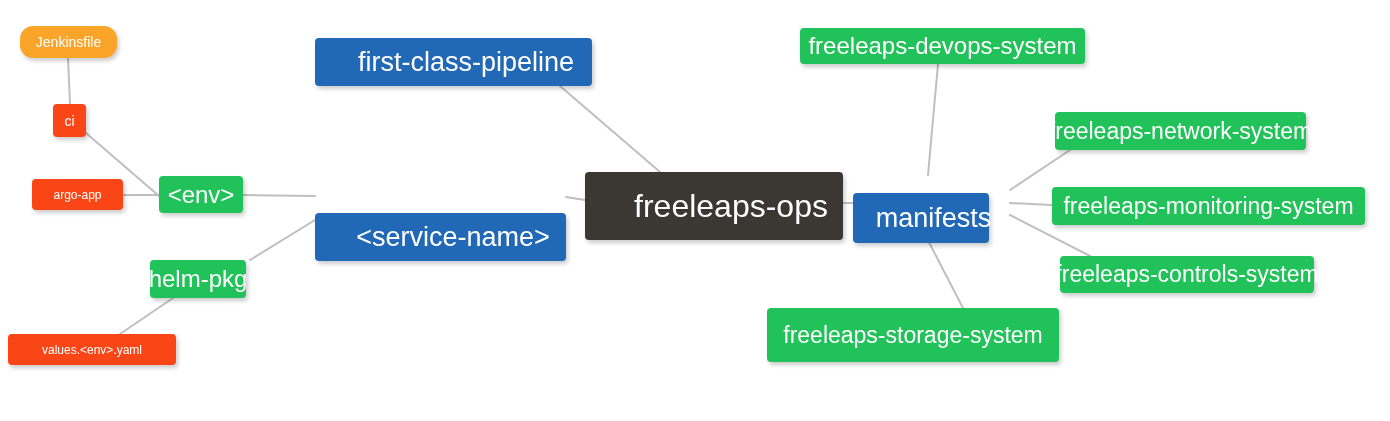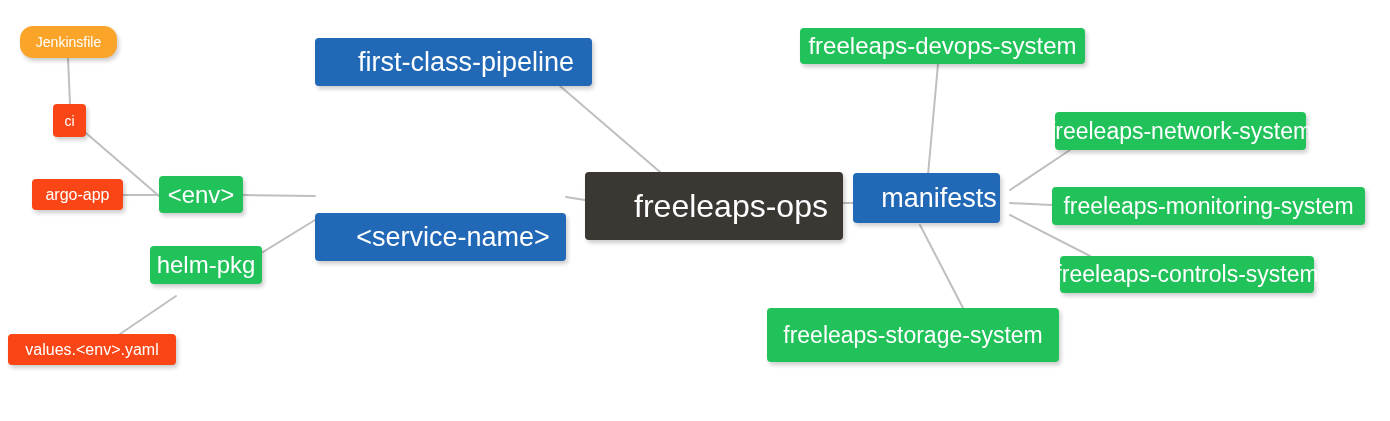--- a/index.html
+++ b/index.html
@@ -41,21 +41,21 @@
   .n-root   { background: #3b3733; padding-left: 42px; }
   .n-blue   { background: #2169b6; }
   .n-green  { background: #22c25b; }
   .n-orange { background: #fba42a; }
   .n-red    { background: #fa4616; }
 
   .sz-root   { font-size: 32px; }
   .sz-l1     { font-size: 27px; padding-left: 33px; }
   .sz-l2     { font-size: 23px; }
   .sz-l3     { font-size: 24px; }
-  .sz-small  { font-size: 16px; }
+  .sz-small  { font-size: 12px; }
   .sz-tiny   { font-size: 14px; }
 </style>
 </head>
 <body>
 
 <div id="canvas">
   <svg id="edges" viewBox="0 0 1390 421" preserveAspectRatio="none" aria-hidden="true">
       <path d="M 68 58 L 70 104" stroke="#bfbfbf" stroke-width="2" fill="none" stroke-linecap="round"></path>
       <path d="M 86 133 L 159 196" stroke="#bfbfbf" stroke-width="2" fill="none" stroke-linecap="round"></path>
       <path d="M 123 195 L 159 195" stroke="#bfbfbf" stroke-width="2" fill="none" stroke-linecap="round"></path>
@@ -69,25 +69,25 @@
       <path d="M 1010 190 L 1070 150" stroke="#bfbfbf" stroke-width="2" fill="none" stroke-linecap="round"></path>
       <path d="M 1010 203 L 1052 205" stroke="#bfbfbf" stroke-width="2" fill="none" stroke-linecap="round"></path>
       <path d="M 1010 215 L 1090 256" stroke="#bfbfbf" stroke-width="2" fill="none" stroke-linecap="round"></path>
       <path d="M 920 225 L 963 308" stroke="#bfbfbf" stroke-width="2" fill="none" stroke-linecap="round"></path>
     </svg>
   <div id="node-layer">
       <div class="node n-orange sz-tiny" style="left: 20px; top: 26px; width: 97px; height: 32px; border-radius: 13px;">Jenkinsfile</div>
       <div class="node n-red sz-tiny" style="left: 53px; top: 104px; width: 33px; height: 33px;">ci</div>
       <div class="node n-red sz-small" style="left: 32px; top: 179px; width: 91px; height: 31px;">argo-app</div>
       <div class="node n-green sz-l3" style="left: 159px; top: 176px; width: 84px; height: 37px;">&lt;env&gt;</div>
-      <div class="node n-green sz-l3" style="left: 150px; top: 246px; width: 112px; height: 38px;">helm-pkg</div>
+      <div class="node n-green sz-l3" style="left: 150px; top: 260px; width: 96px; height: 38px;">helm-pkg</div>
       <div class="node n-red sz-small" style="left: 8px; top: 334px; width: 168px; height: 31px;">values.&lt;env&gt;.yaml</div>
       <div class="node n-blue sz-l1" style="left: 315px; top: 38px; width: 277px; height: 48px;">first-class-pipeline</div>
       <div class="node n-blue sz-l1" style="left: 315px; top: 172px; width: 251px; height: 48px; margin-top: 41px;">&lt;service-name&gt;</div>
       <div class="node n-root sz-root" style="left: 585px; top: 172px; width: 258px; height: 68px;">freeleaps-ops</div>
-      <div class="node n-blue sz-l1" style="left: 853px; top: 173px; width: 147px; height: 50px;">manifests</div>
+      <div class="node n-blue sz-l1" style="left: 853px; top: 193px; width: 136px; height: 50px;">manifests</div>
       <div class="node n-green sz-l3" style="left: 800px; top: 28px; width: 285px; height: 36px;">freeleaps-devops-system</div>
       <div class="node n-green sz-l2" style="left: 1055px; top: 112px; width: 251px; height: 38px;">freeleaps-network-system</div>
       <div class="node n-green sz-l2" style="left: 1052px; top: 187px; width: 313px; height: 38px;">freeleaps-monitoring-system</div>
       <div class="node n-green sz-l2" style="left: 1060px; top: 256px; width: 254px; height: 37px;">freeleaps-controls-system</div>
       <div class="node n-green sz-l2" style="left: 767px; top: 308px; width: 292px; height: 54px;">freeleaps-storage-system</div>
     </div>
 </div>
 
 </body></html>

